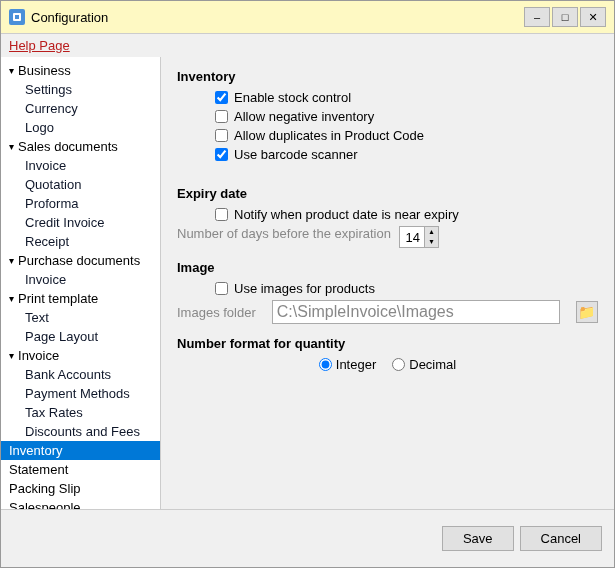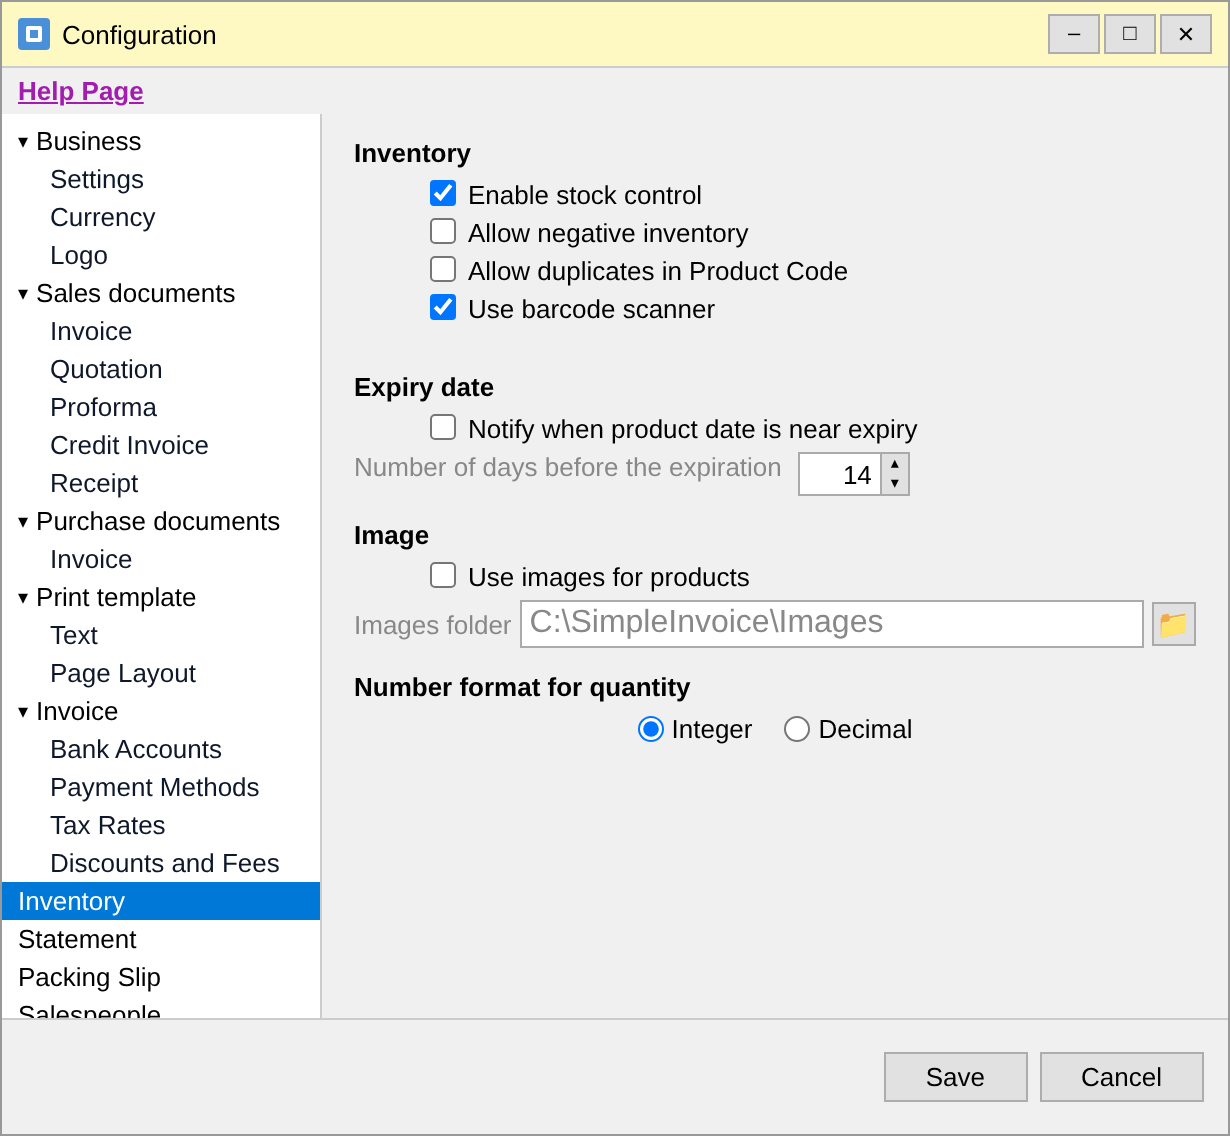--- a/index.html
+++ b/index.html
@@ -4,41 +4,41 @@
   <style>
     * { box-sizing: border-box; margin: 0; padding: 0; }
     body { font-family: 'Segoe UI', Tahoma, Geneva, Verdana, sans-serif; font-size: 13px; background: #f0f0f0; }
     .window { width: 615px; height: 568px; background: #f0f0f0; border: 1px solid #999; display: flex; flex-direction: column; }
     .title-bar { background: #fef9c3; padding: 6px 8px; display: flex; align-items: center; gap: 6px; border-bottom: 1px solid #ccc; }
     .title-icon { width: 16px; height: 16px; background: #4a90d9; border-radius: 2px; display: flex; align-items: center; justify-content: center; }
     .title-text { flex: 1; font-size: 13px; color: #000; }
     .title-controls { display: flex; gap: 2px; }
     .title-btn { width: 26px; height: 20px; background: #e1e1e1; border: 1px solid #adadad; display: flex; align-items: center; justify-content: center; cursor: pointer; font-size: 11px; }
     .help-bar { padding: 4px 8px; }
-    .help-link { color: #a21caf; text-decoration: underline; cursor: pointer; font-size: 13px; font-weight: bold; }
+    .help-link { color: #b91c1c; text-decoration: underline; cursor: pointer; font-size: 13px; }
     .content { display: flex; flex: 1; overflow: hidden; }
     .sidebar { width: 160px; background: #fff; border-right: 1px solid #ccc; overflow-y: auto; padding: 4px 0; }
     .sidebar-item { padding: 2px 8px; cursor: pointer; font-size: 13px; color: #000; }
     .sidebar-item.selected { background: #0078d7; color: #fff; }
     .sidebar-child { padding: 2px 8px 2px 24px; cursor: pointer; font-size: 13px; color: #0f172a; }
     .sidebar-group-header { display: flex; align-items: center; padding: 2px 8px; font-size: 13px; font-weight: normal; }
     .tree-arrow { margin-right: 4px; font-size: 10px; }
     .main { flex: 1; padding: 12px 16px; overflow-y: auto; }
     .section-title { font-weight: bold; margin-bottom: 6px; font-size: 13px; }
-    .checkbox-row { display: flex; align-items: flex-start; gap: 6px; margin-bottom: 4px; padding-left: 38px; }
+    .checkbox-row { display: flex; align-items: center; gap: 6px; margin-bottom: 4px; padding-left: 38px; }
     .checkbox-row input[type=checkbox] { width: 13px; height: 13px; }
     .expiry-section { margin-top: 24px; }
     .number-row { display: flex; gap: 8px; margin-top: 4px; }
     .number-label { color: #888; font-size: 13px; }
     .number-input-wrap { display: flex; align-items: center; border: 1px solid #aaa; background: #fff; }
-    .number-input { width: 40px; border: none; outline: none; padding: 2px 4px; font-size: 13px; text-align: right; }
+    .number-input { width: 24px; border: none; outline: none; padding: 2px 4px; font-size: 13px; text-align: right; }
     .spin-buttons { display: flex; flex-direction: column; }
     .spin-btn { width: 14px; height: 10px; background: #e1e1e1; border: none; border-left: 1px solid #aaa; display: flex; align-items: center; justify-content: center; cursor: pointer; font-size: 8px; line-height: 1; }
     .image-section { margin-top: 12px; }
-    .folder-row { display: flex; align-items: center; gap: 4px; margin-top: 4px; }
+    .folder-row { display: flex; align-items: center; gap: 16px; margin-top: 4px; }
     .folder-input { flex: 1; border: 1px solid #aaa; padding: 2px 4px; font-size: 16px; color: #888; background: #fff; }
     .folder-btn { width: 22px; height: 22px; background: #e1e1e1; border: 1px solid #aaa; display: flex; align-items: center; justify-content: center; cursor: pointer; }
     .costing-section { margin-top: 12px; }
     .costing-row { display: flex; align-items: center; gap: 8px; margin-top: 4px; }
     .costing-label { font-size: 13px; }
     .costing-select { border: 1px solid #aaa; padding: 3px 20px 3px 6px; font-size: 13px; background: #fff; appearance: none; -webkit-appearance: none; position: relative; min-width: 130px; cursor: pointer; }
     .select-wrap { position: relative; display: inline-block; }
     .select-wrap::after { content: '▼'; position: absolute; right: 6px; top: 50%; transform: translateY(-50%); font-size: 9px; pointer-events: none; color: #555; }
     .number-format-section { margin-top: 12px; }
     .radio-row { display: flex; align-items: center; gap: 16px; margin-top: 4px; justify-content: center; }

